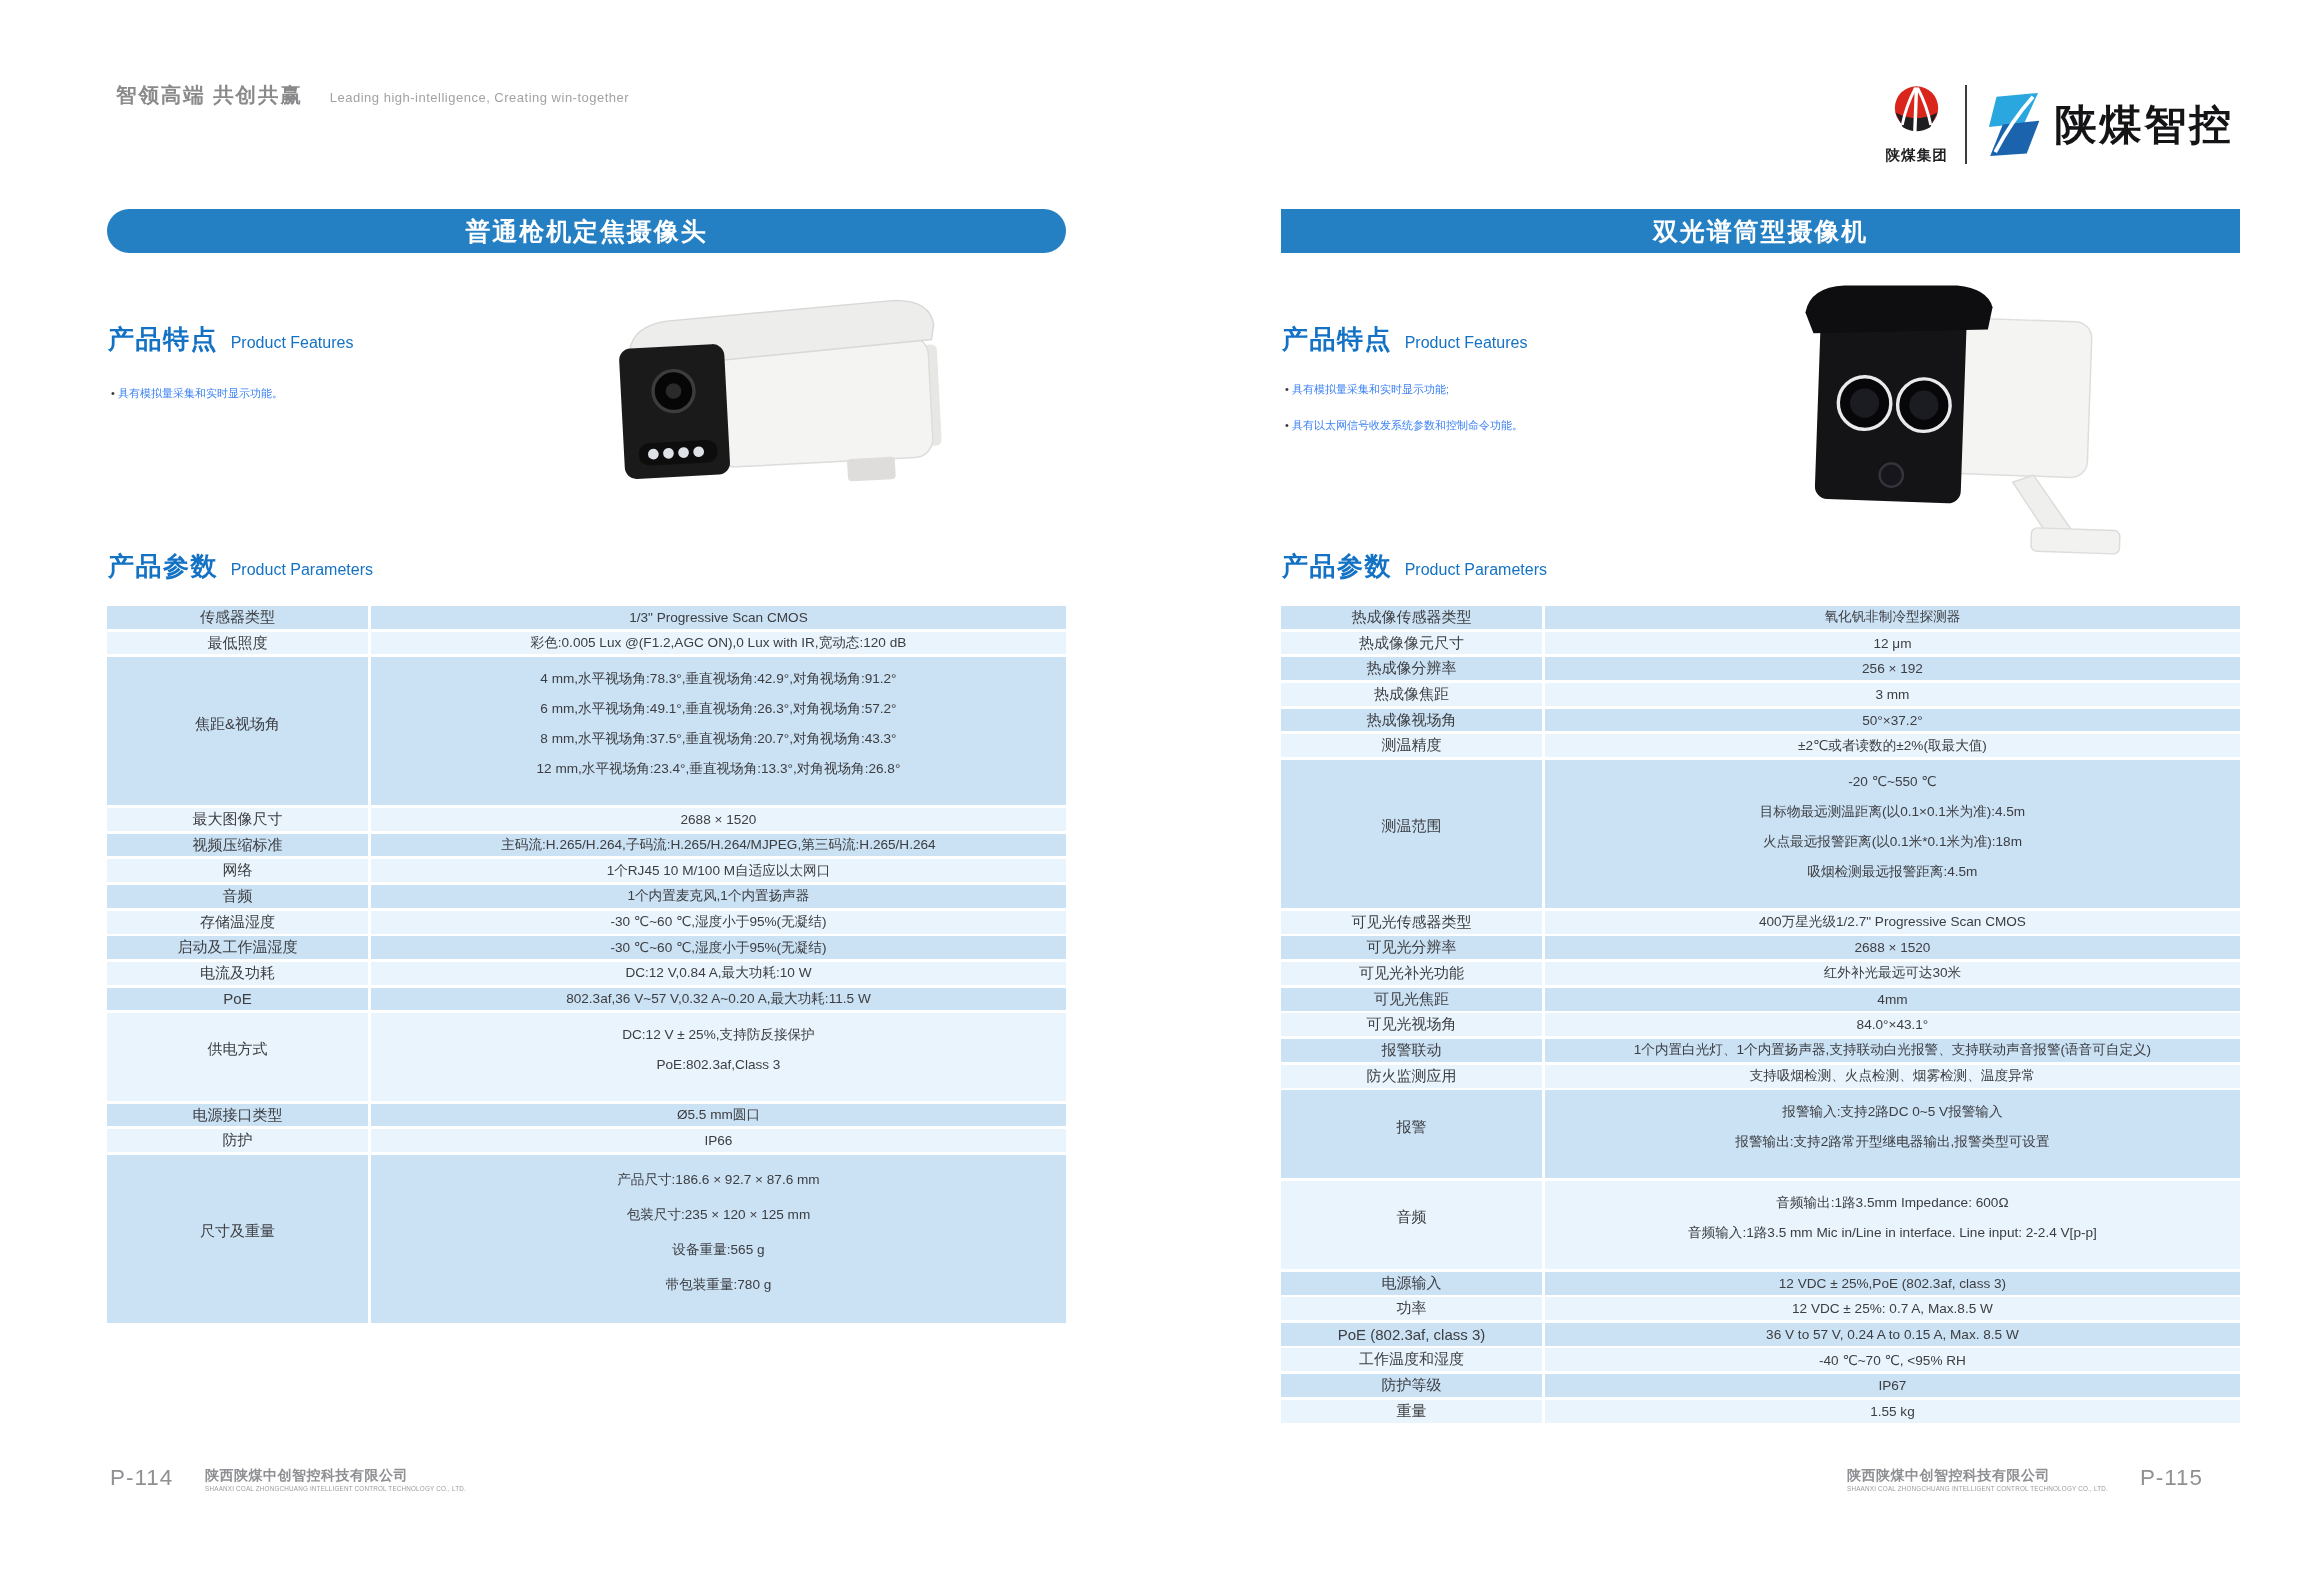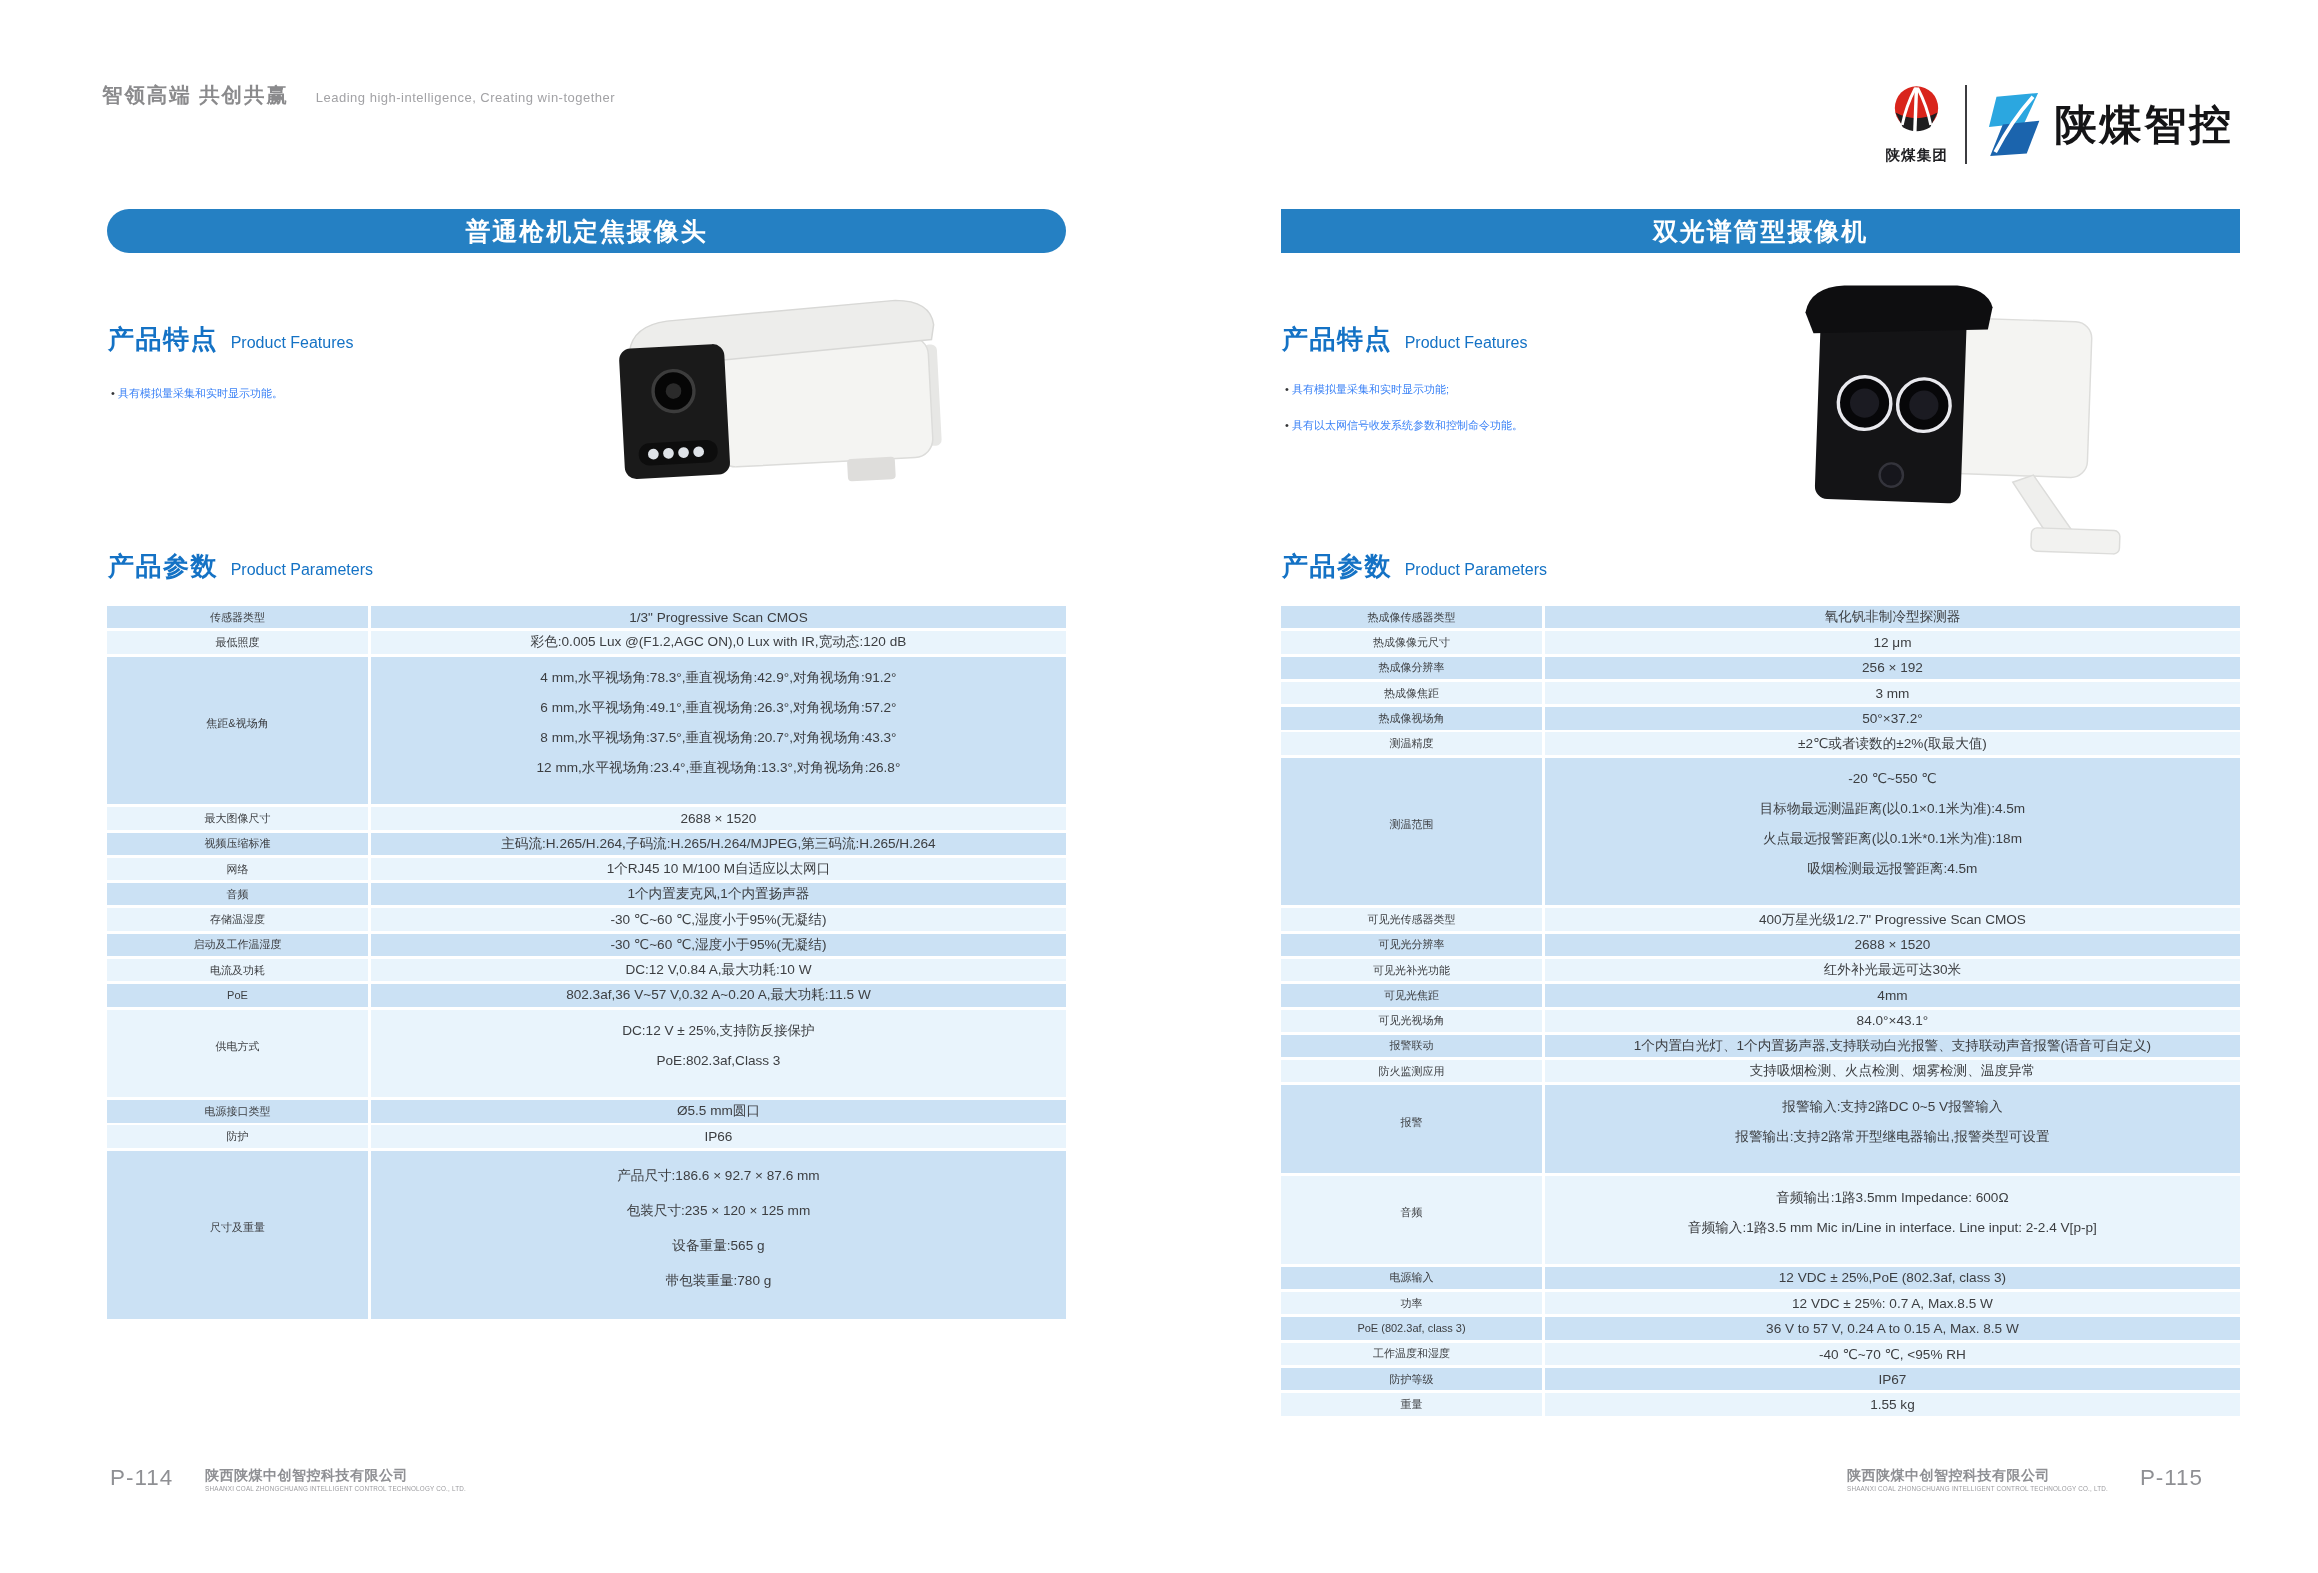--- a/index.html
+++ b/index.html
@@ -1,19 +1,19 @@
 <!DOCTYPE html>
 <html style="font-size:7.8px"><head>
 <meta charset="utf-8">
 <style>
   html,body{margin:0;padding:0;background:#ffffff;}
   .canvas{position:relative;width:2319px;height:1574px;background:#ffffff;overflow:hidden;
           font-family:"Liberation Sans","DejaVu Sans",sans-serif;color:#3d3f42;}
   
-  .slogan{position:absolute;left:102px;top:81px;display:flex;align-items:baseline;gap:27px;}
+  .slogan{position:absolute;left:116px;top:81px;display:flex;align-items:baseline;gap:27px;}
   .slogan-zh{font-size:20.5px;font-weight:600;color:#8a8a8c;letter-spacing:1.9px;}
   .slogan-en{font-size:13px;color:#a2a2a5;letter-spacing:0.5px;}
   
   .brandbox{position:absolute;right:85px;top:78px;display:flex;align-items:center;gap:17.5px;height:93px;}
   .grouplogo{display:flex;flex-direction:column;align-items:center;gap:5px;}
   .grouplogo svg{width:57px;height:57px;}
   .grouplogo-text{font-size:14.6px;font-weight:bold;color:#1f1f22;letter-spacing:1px;}
   .brand-divider{width:1.9px;height:79px;background:#3c3c40;}
   .brandmark{display:flex;align-items:center;gap:12.7px;}
   .brandmark svg{width:57px;height:63px;}
@@ -28,21 +28,21 @@
   .sechead .zh{font-size:26px;font-weight:bold;color:#1472c5;letter-spacing:1.5px;}
   .sechead .en{font-size:16px;color:#1472c5;}
   
   .features{position:absolute;font-size:11px;color:#3b82f6;line-height:36px;}
   .features .feat::before{content:"• ";color:#333436;}
   
   .spec-table{position:absolute;top:606px;width:959px;display:flex;flex-direction:column;gap:2.9px;}
   .spec-table.left{left:107px;} .spec-table.right{left:1281px;}
   .trow{display:flex;gap:2.9px;}
   .trow>.tlabel{flex:none;width:261px;display:flex;align-items:center;justify-content:center;
-                text-align:center;font-size:11px;color:#3c3e41;padding:1.9px 4.9px;box-sizing:border-box;}
+                text-align:center;font-size:15px;color:#3c3e41;padding:1.9px 4.9px;box-sizing:border-box;}
   .trow>.tvalue{flex:1;display:flex;flex-direction:column;align-items:center;justify-content:center;
                 text-align:center;font-size:13.6px;color:#3c3e41;padding:1.9px 11.7px;box-sizing:border-box;}
   .trow{min-height:22.4px;}
   .trow.m>div{background:#cbe1f4;} .trow.l>div{background:#e9f4fc;}
   .trow.multi .tvalue>div{line-height:30px;}
   .trow.multi>div{padding-top:6.8px;padding-bottom:21px;}
   .trow.roomy .tvalue>div{line-height:35px;}
   
   .cam{position:absolute;}
   

